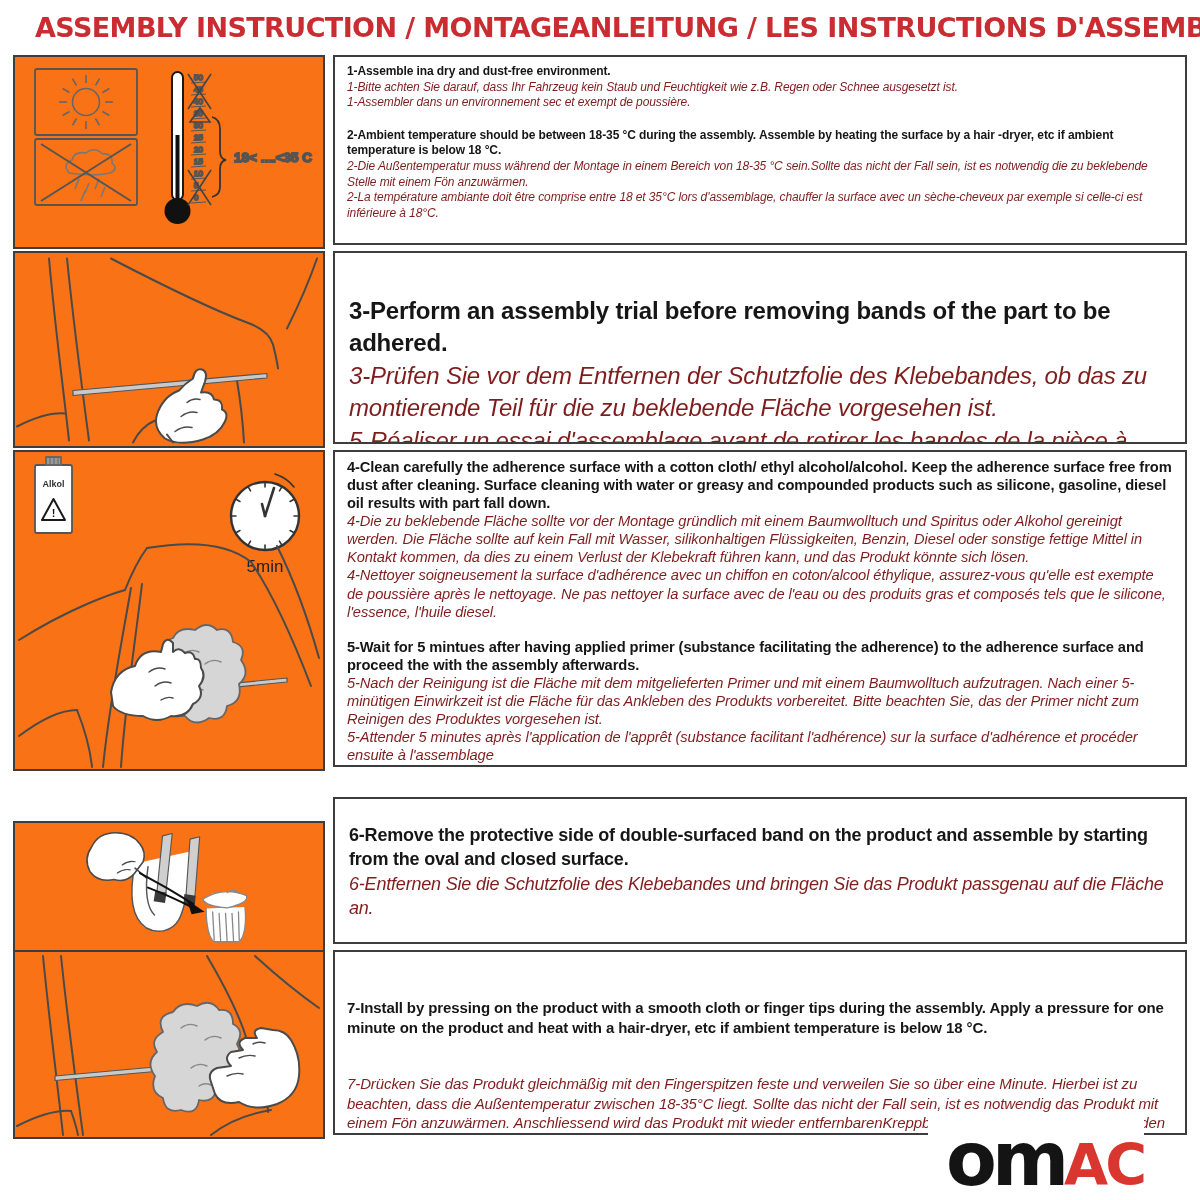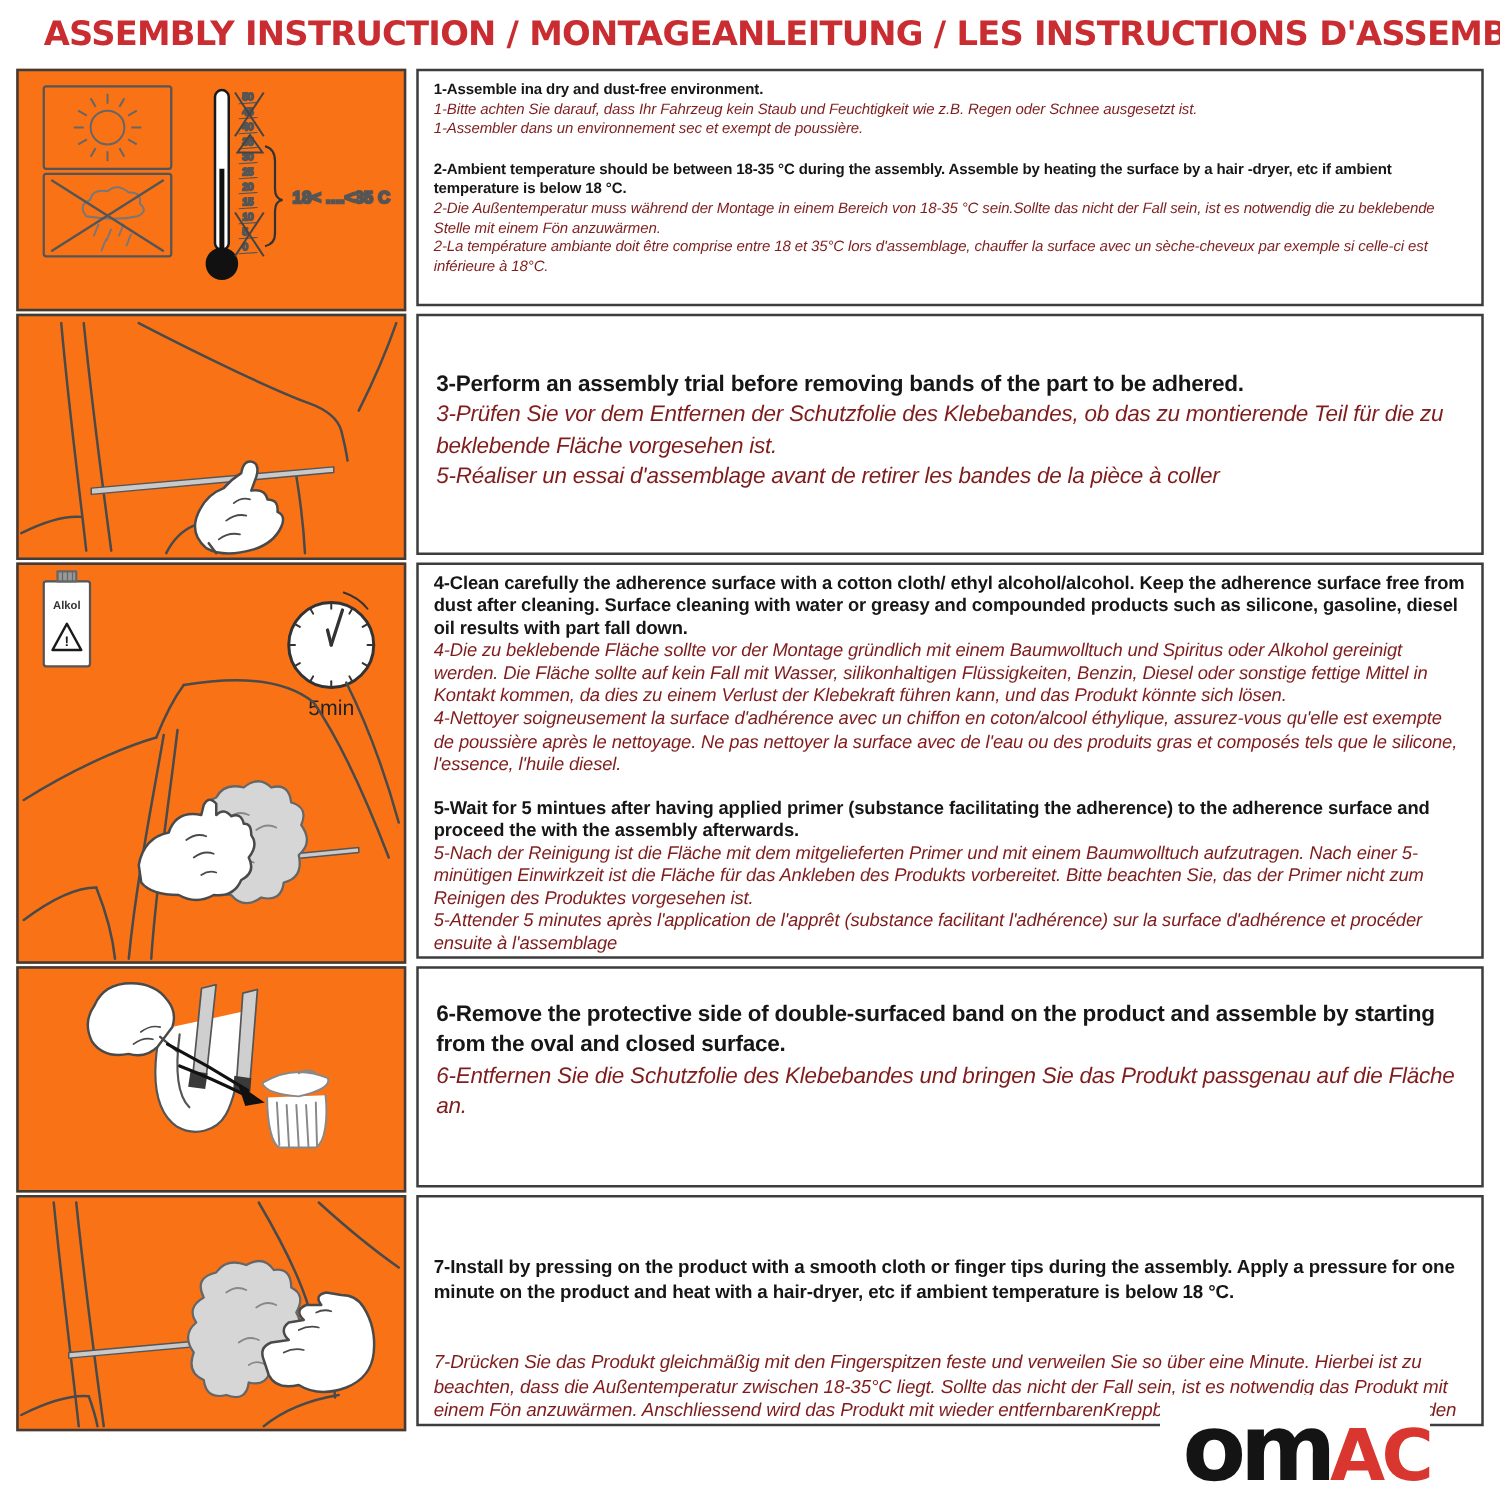--- a/index.html
+++ b/index.html
@@ -12,32 +12,32 @@
   .rows{display:flex;flex-direction:column;gap:6px;}
   .row{display:flex;gap:8px;}
   .figure{width:308px;min-width:308px;border:2px solid #3d3d3d;background:#f97316;overflow:hidden;}
   .content{flex:1;border:2px solid #3d3d3d;background:#fff;overflow:hidden;}
   .content p{margin:0;}
   .en{font-weight:bold;color:#161616;}
   .de,.fr{font-weight:normal;color:#7f1d1d;font-style:italic;}
   .row-1 .content{padding:7px 12px 0 12px;}
   .row-1 .content p{font-size:12px;line-height:1.3;letter-spacing:-0.1px;}
   .row-2 .content{padding:42px 16px 0 14px;}
-  .row-2 .content p{font-size:18px;line-height:1.35;letter-spacing:-0.2px;}
+  .row-2 .content p{font-size:24px;line-height:1.35;letter-spacing:-0.2px;}
   .row-3 .content{padding:6px 12px 0 12px;}
   .row-3 .content p{font-size:14.7px;line-height:1.23;letter-spacing:-0.1px;}
   .row-4 .content{padding:24px 16px 0 14px;}
   .row-4 .content p{font-size:18px;line-height:1.35;letter-spacing:-0.2px;}
   .row-5 .content{padding:9px 12px 0 12px;}
   .row-5 .content p{font-size:15px;line-height:1.3;letter-spacing:-0.1px;margin-top:37px;}
   .gap{margin-top:17px !important;}
   .row-1,.row-1 .figure{height:190px;}
   .row-2,.row-2 .figure{height:193px;}
   .row-3,.row-3 .figure{height:317px;}
-  .row-4,.row-4 .figure{height:177px;}
+  .row-4,.row-4 .figure{height:147px;margin-top:24px;}
   .row-5,.row-5 .figure{height:185px;}
   .figure svg{display:block;width:100%;height:100%;}
   .logo{position:absolute;left:928px;top:1116px;width:210px;height:82px;
         background:#fff;text-align:right;white-space:nowrap;padding-left:6px;}
   .logo-om{font-family:"DejaVu Sans",sans-serif;font-weight:bold;font-size:74px;
            letter-spacing:-5px;color:#141414;}
   .logo-ac{font-family:"DejaVu Sans",sans-serif;font-weight:bold;font-size:57px;
            letter-spacing:-3px;color:#d9362f;}
   text{font-family:"Liberation Sans",sans-serif;}
 </style>

